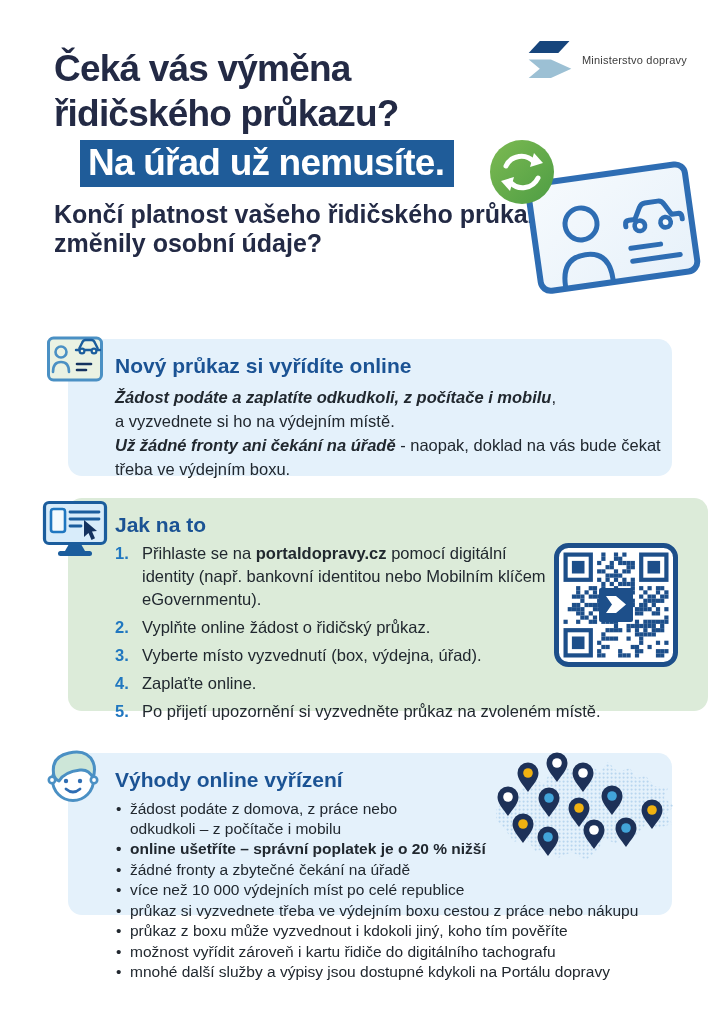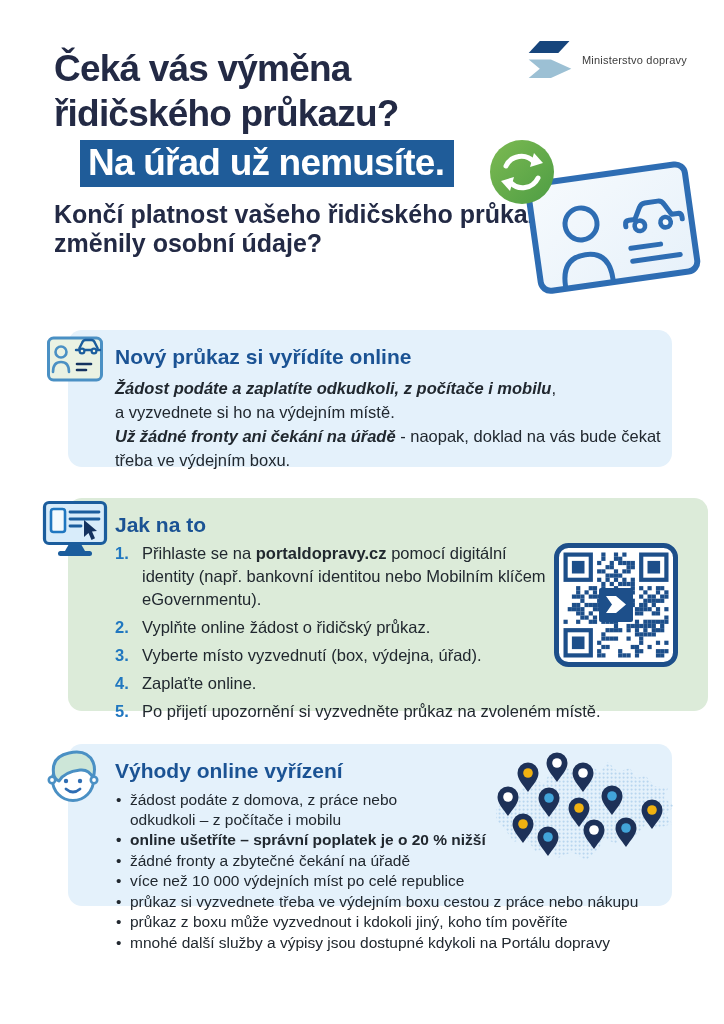--- a/index.html
+++ b/index.html
@@ -15,21 +15,21 @@
   .title{position:absolute;left:54px;top:46px;font-size:37px;line-height:45px;
          font-weight:800;color:#232a45;letter-spacing:-0.8px;}
   .title-highlight{position:absolute;left:48px;top:140px;background:#1f5c99;color:#fff;
          font-size:37px;font-weight:800;letter-spacing:-0.8px;line-height:45px;
          padding:0 10px 2px 8px;margin-left:32px;}
   .intro{position:absolute;left:54px;top:200px;font-size:25px;line-height:28.5px;
          font-weight:700;color:#232a45;}
   .hero-illu{position:absolute;left:478px;top:134px;width:224px;height:162px;}
   
   .panel{position:absolute;left:68px;width:604px;border-radius:14px;}
-  .panel-blue{background:#e4f1fb;}
+  .panel-blue{background:#e4f1fb;margin-top:9px;}
   .panel-green{background:#dcebd9;}
   #panel-online{top:330px;height:137px;}
   #panel-how{top:498px;height:213px;padding-left:36px;}
   #panel-benefits{top:744px;height:162px;}
   .sec-h{position:absolute;left:47px;top:15px;font-size:21px;font-weight:800;color:#1b5394;}
   .sec-icon{position:absolute;}
   #icon-card{left:46px;top:333px;width:58px;height:52px;}
   #icon-monitor{left:42px;top:500px;width:66px;height:58px;}
   #icon-face{left:42px;top:745px;width:62px;height:62px;}
   
@@ -359,20 +359,21 @@
 
 <div id="panel-benefits" class="panel panel-blue">
   <div class="sec-h">Výhody online vyřízení</div>
   <ul class="benefits">
     <li class="two-line"><span>žádost podáte z domova, z práce nebo odkudkoli – z počítače i mobilu</span></li>
     <li class="emph"><span>online ušetříte – správní poplatek je o 20 % nižší</span></li>
     <li><span>žádné fronty a zbytečné čekání na úřadě</span></li>
     <li><span>více než 10 000 výdejních míst po celé republice</span></li>
     <li><span>průkaz si vyzvednete třeba ve výdejním boxu cestou z práce nebo nákupu</span></li>
     <li><span>průkaz z boxu může vyzvednout i kdokoli jiný, koho tím pověříte</span></li>
+    <li><span>možnost vyřídit zároveň i kartu řidiče do digitálního tachografu</span></li>
     <li><span>mnohé další služby a výpisy jsou dostupné kdykoli na Portálu dopravy</span></li>
   </ul>
 </div>
 <svg id="icon-face" class="sec-icon" viewBox="0 0 62 62">
   <circle cx="31" cy="35" r="20.5" fill="#ffffff" stroke="#4a90c4" stroke-width="3"></circle>
   <path d="M12,31 Q8,12 27,8 Q45,4 51,17 Q54,24 51,33 Q47,24 38,25 Q22,27 17,36 Q13,34 12,31 Z" fill="#cde6d8" stroke="#4a90c4" stroke-width="3" stroke-linejoin="round"></path>
   <circle cx="10" cy="35" r="3.2" fill="#ffffff" stroke="#4a90c4" stroke-width="2.6"></circle>
   <circle cx="52" cy="35" r="3.2" fill="#ffffff" stroke="#4a90c4" stroke-width="2.6"></circle>
   <circle cx="24" cy="36" r="2.2" fill="#2e6db3"></circle>
   <circle cx="38" cy="36" r="2.2" fill="#2e6db3"></circle>

